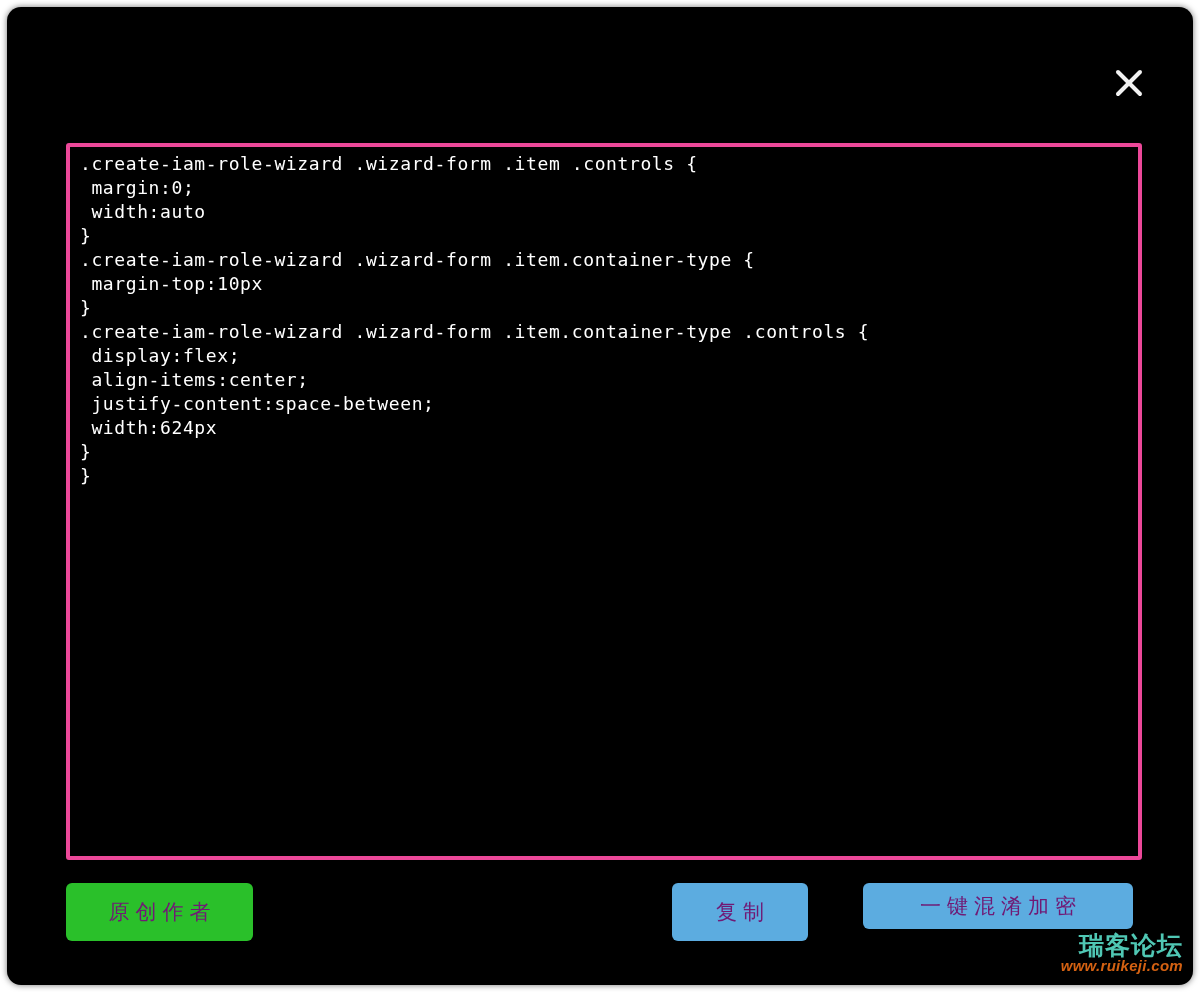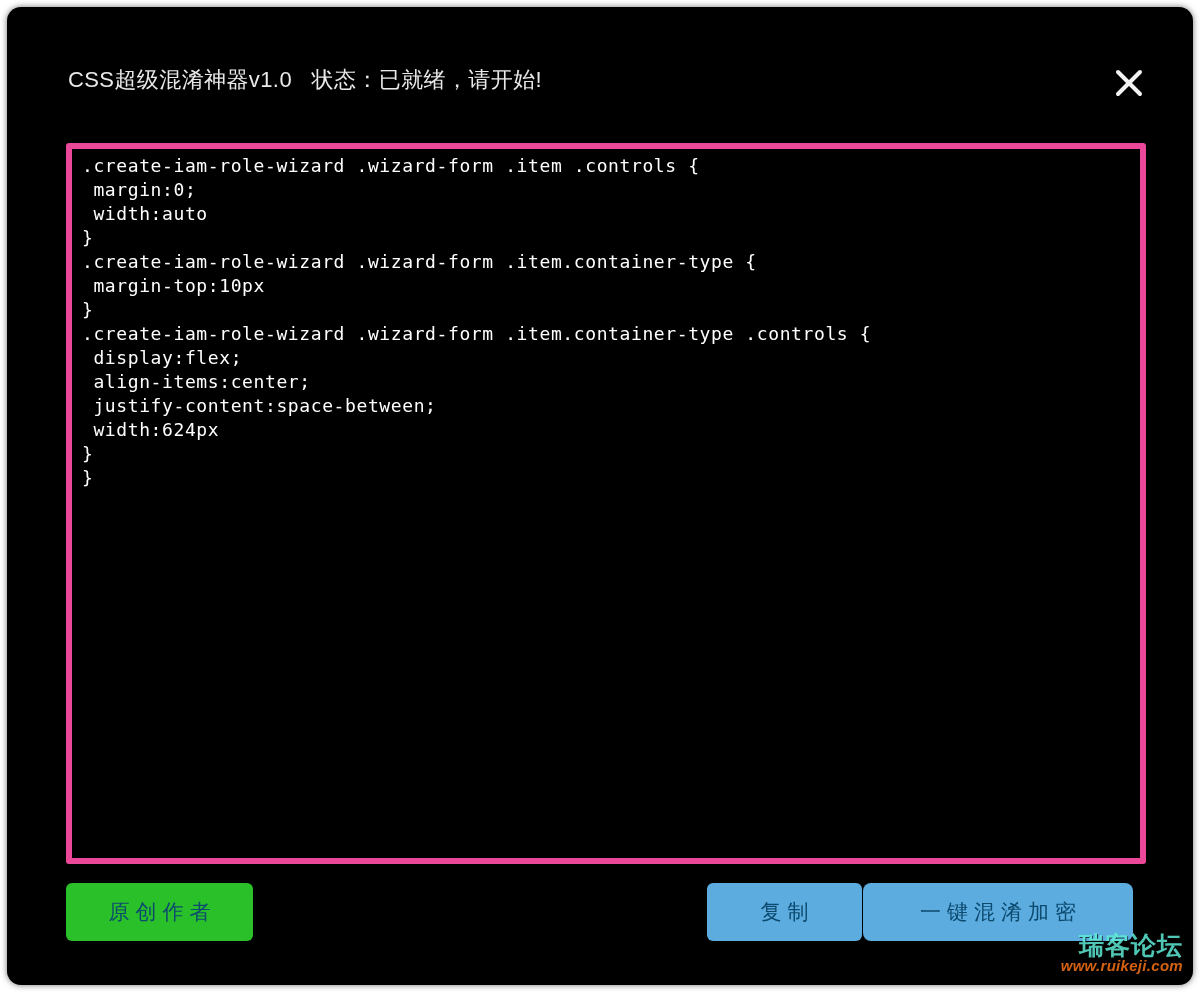--- a/index.html
+++ b/index.html
@@ -66,21 +66,21 @@
   .close-btn svg { display: block; }
 
   
   .code-area {
     position: absolute;
     left: 59px;
     top: 136px;
     width: 1068px;
     height: 709px;
     background: #000000;
-    border: 6px solid #ec4899;
+    border: 4px solid #ec4899;
     border-radius: 3px;
     overflow: hidden;
   }
 
   .code-text {
     position: absolute;
     left: 0px;
     top: 5px;
     margin: 0;
     padding: 0 10px;
@@ -90,21 +90,21 @@
     color: #ffffff;
     white-space: pre;
     letter-spacing: 0.6px;
   }
 
   
   .btn {
     position: absolute;
     border: none;
     border-radius: 6px;
-    color: #0c4a6e;
+    color: #701a75;
     font-family: "Liberation Sans", sans-serif;
     font-size: 21px;
     letter-spacing: 6px;
     text-indent: 6px;
     cursor: pointer;
     display: flex;
     align-items: center;
     justify-content: center;
     padding: 0;
   }
@@ -113,33 +113,31 @@
     left: 59px;
     top: 876px;
     width: 187px;
     height: 58px;
     background: #2ac02a;
   }
 
   .btn-copy {
     left: 665px;
     top: 876px;
-    width: 155px;
+    width: 136px;
     height: 58px;
     background: #5cace0;
-    margin-left: 35px;
   }
 
   .btn-obfuscate {
     left: 856px;
     top: 876px;
     width: 270px;
-    height: 58px;
+    height: 46px;
     background: #5cace0;
-    border-radius: 8px;
   }
 
   
   .watermark {
     position: absolute;
     right: 4px;
     bottom: 2px;
     width: 160px;
     height: 54px;
     pointer-events: none;
@@ -169,21 +167,20 @@
   }
 </style>
 </head>
 <body>
 
 <div id="root">
 
   <div class="app-window">
 
     <div class="titlebar">
-      <div class="title-text">CSS超级混淆神器v1.0   状态：已就绪，请开始!</div>
 
       <div class="close-btn">
         <span>
           <svg width="34" height="34" viewBox="0 0 34 34" aria-hidden="true">
             <line x1="6" y1="6" x2="28" y2="28" stroke="#f2f2f2" stroke-width="4" stroke-linecap="round"></line>
             <line x1="28" y1="6" x2="6" y2="28" stroke="#f2f2f2" stroke-width="4" stroke-linecap="round"></line>
           </svg>
         </span>
       </div>
     </div>

